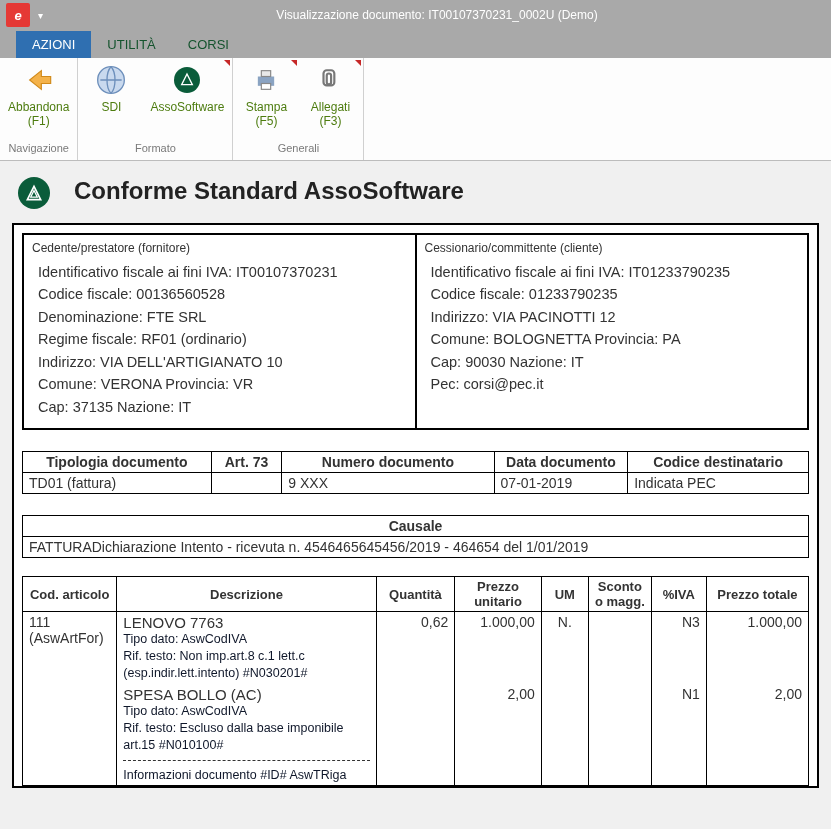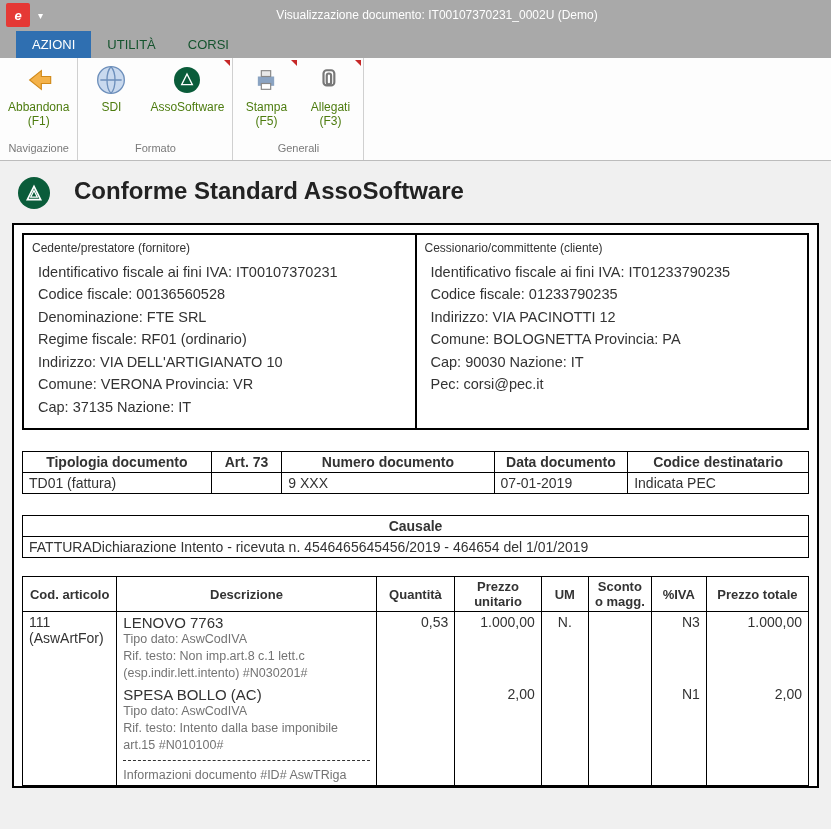--- a/index.html
+++ b/index.html
@@ -36,21 +36,21 @@
 
 table.meta,table.causale,table.lines{border-collapse:collapse;width:100%;margin-top:21px}
 table.meta th,table.meta td,table.causale th,table.causale td,table.lines th,table.lines td{border:1px solid #000;padding:2px 6px;font-size:14px}
 table.meta th,table.causale th,table.lines th{font-weight:bold;text-align:center;background:#fff}
 table.meta td{}
 table.meta td.left{text-align:left}
 table.causale td{text-align:left}
 
 table.lines th{font-size:13px}
 table.lines td{vertical-align:top;font-size:14px}
-.desc-sub{font-size:12.5px;color:#737373;line-height:1.35}
+.desc-sub{font-size:12.5px;color:#0f172a;line-height:1.35}
 .num{text-align:right}
 .ctr{text-align:center}
 .sep{border-top:1px dashed #333;margin:6px 0}
 
 .ico-back{color:#2f6fb1}
 .ico-asso{width:26px;height:26px;border-radius:50%;background:#0a5c3a;display:flex;align-items:center;justify-content:center}
 .ico-asso svg{width:16px;height:16px}
 .redtri{position:relative}
 .redtri::after{content:"";position:absolute;top:-4px;right:-6px;width:0;height:0;border-left:6px solid transparent;border-top:6px solid #c62828}
 </style>
@@ -219,26 +219,26 @@
         <td>
           <span>111</span><br>
           <span>(AswArtFor)</span>
         </td>
         <td>
           <div style="font-size:15px">LENOVO 7763</div>
           <div class="desc-sub">Tipo dato: AswCodIVA</div>
           <div class="desc-sub">Rif. testo: Non imp.art.8 c.1 lett.c (esp.indir.lett.intento) #N030201#</div>
           <div style="font-size:15px;margin-top:4px">SPESA BOLLO (AC)</div>
           <div class="desc-sub">Tipo dato: AswCodIVA</div>
-          <div class="desc-sub">Rif. testo: Intento dalla base imponibile art.15 #N010100#</div>
+          <div class="desc-sub">Rif. testo: Escluso dalla base imponibile art.15 #N010100#</div>
           <div class="sep"></div>
           <div class="desc-sub">Informazioni documento #ID# AswTRiga</div>
         </td>
         <td class="num">
-          <div>0,53</div>
+          <div>0,62</div>
         </td>
         <td class="num">
           <div>1.000,00</div>
           <div style="height:56px"></div>
           <div>2,00</div>
         </td>
         <td class="ctr">
           <div>N.</div>
         </td>
         <td></td>

